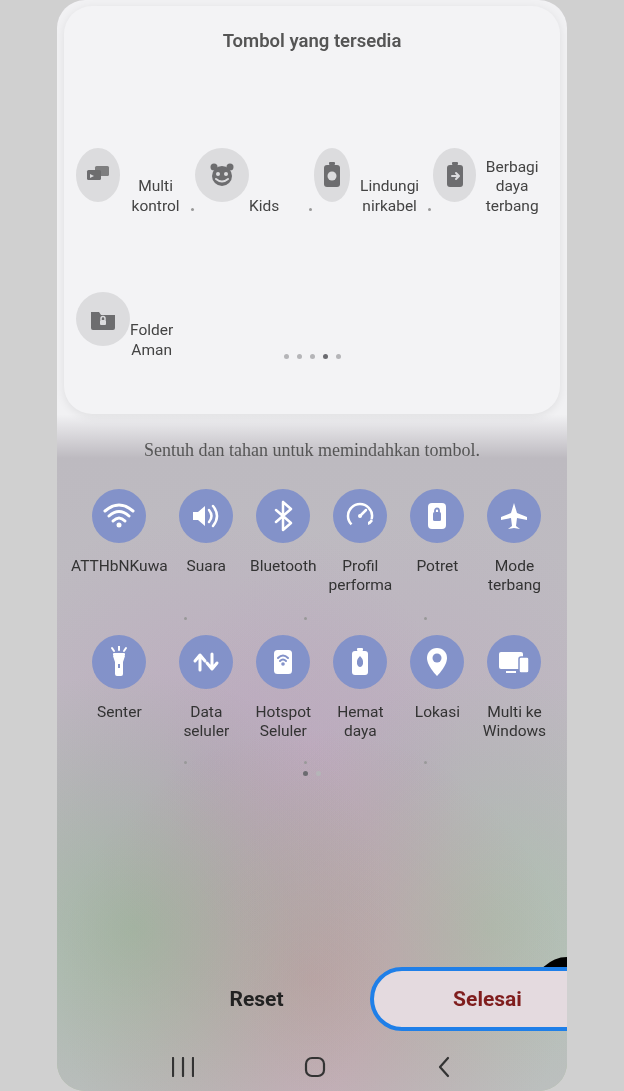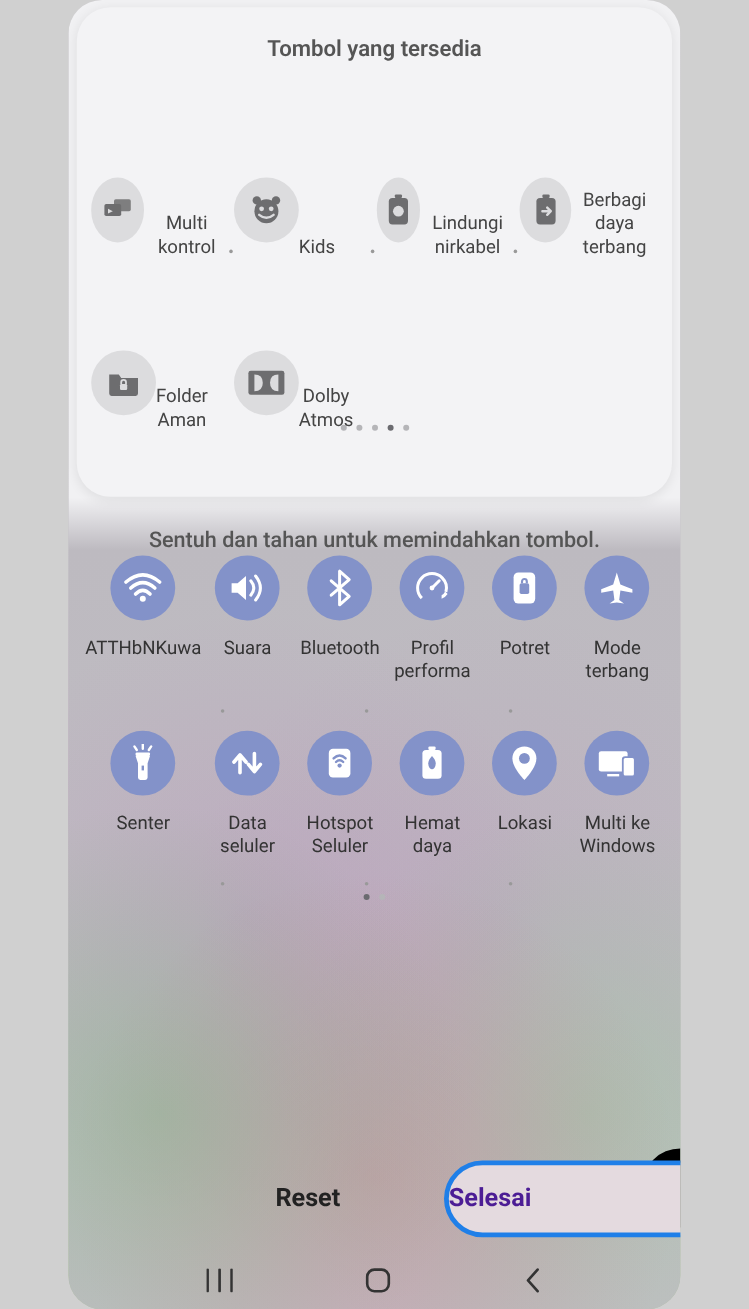--- a/index.html
+++ b/index.html
@@ -112,20 +112,22 @@
     left: 0;
     top: 416px;
     width: 510px;
     padding-top: 24px;
   }
   .instruction {
     text-align: center;
     color: #555;
     font-size: 18px;
     font-weight: 500;
+    margin-bottom: 26px;
+    font-family: Liberation Serif, serif;
   }
   .active-grid {
     display: grid;
     grid-template-columns: repeat(6, 1fr);
     padding: 0 14px;
     row-gap: 2px;
     position: relative;
   }
   .active-tile {
     display: flex;
@@ -157,24 +159,24 @@
   .reset-btn {
     flex: 1;
     text-align: center;
     font-size: 21px;
     font-weight: 700;
     color: #222;
     padding: 18px 0;
   }
   .done-btn {
     flex: 1;
-    text-align: left;
+    text-align: center;
     font-size: 21px;
     font-weight: 700;
-    color: #4c1d95;
+    color: #7f1d1d;
     padding: 16px 0;
     background: #e4dadf;
     border: 4px solid #1f7fe8;
     border-radius: 36px;
     position: relative;
   }
   .black-circle-peek {
     position: absolute;
     right: 0px;
     bottom: 68px;
@@ -260,31 +262,20 @@
         <div class="tile">
           <div class="icon-circle gray">
             <svg width="30" height="26" viewBox="0 0 30 26">
               <path d="M3 6 L11 6 L13 9 L27 9 L27 22 Q27 24 25 24 L5 24 Q3 24 3 22 Z" fill="#6d6d6f"></path>
               <rect x="12" y="14" width="6" height="5" rx="1" fill="#dcdcde"></rect>
               <path d="M13 14 V12.5 A2 2 0 0 1 17 12.5 V14" stroke="#dcdcde" stroke-width="1.5" fill="none"></path>
             </svg>
           </div>
           <div class="tile-label">Folder
 Aman</div>
-        </div>
-        <div class="tile">
-          <div class="icon-circle gray">
-            <svg width="34" height="24" viewBox="0 0 34 24">
-              <rect x="2" y="2" width="30" height="20" rx="2" fill="#6d6d6f"></rect>
-              <path d="M7 5 L7 19 Q14 19 14 12 Q14 5 7 5 Z" fill="#dcdcde"></path>
-              <path d="M27 5 L27 19 Q20 19 20 12 Q20 5 27 5 Z" fill="#dcdcde"></path>
-            </svg>
-          </div>
-          <div class="tile-label">Dolby
-Atmos</div>
         </div>
         <div class="grid-divider-dot" style="left:127px; top:128px"></div>
       <div class="grid-divider-dot" style="left:245px; top:128px"></div>
       <div class="grid-divider-dot" style="left:364px; top:128px"></div>
     </div>
     <div class="dots">
         <div class="dot"></div>
         <div class="dot"></div>
         <div class="dot"></div>
         <div class="dot active"></div>

